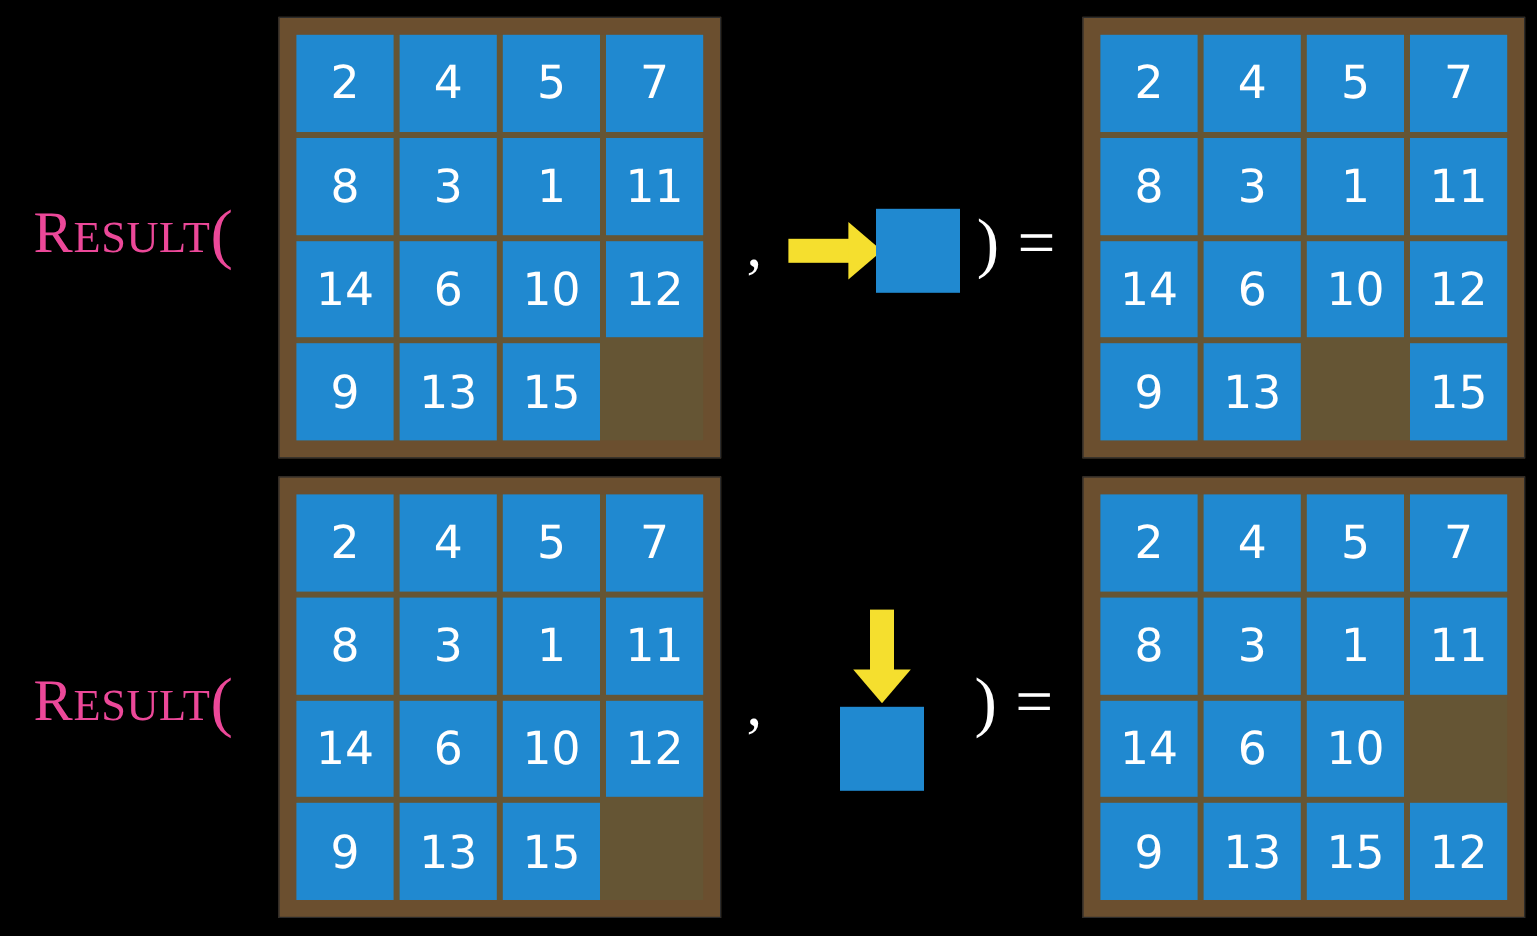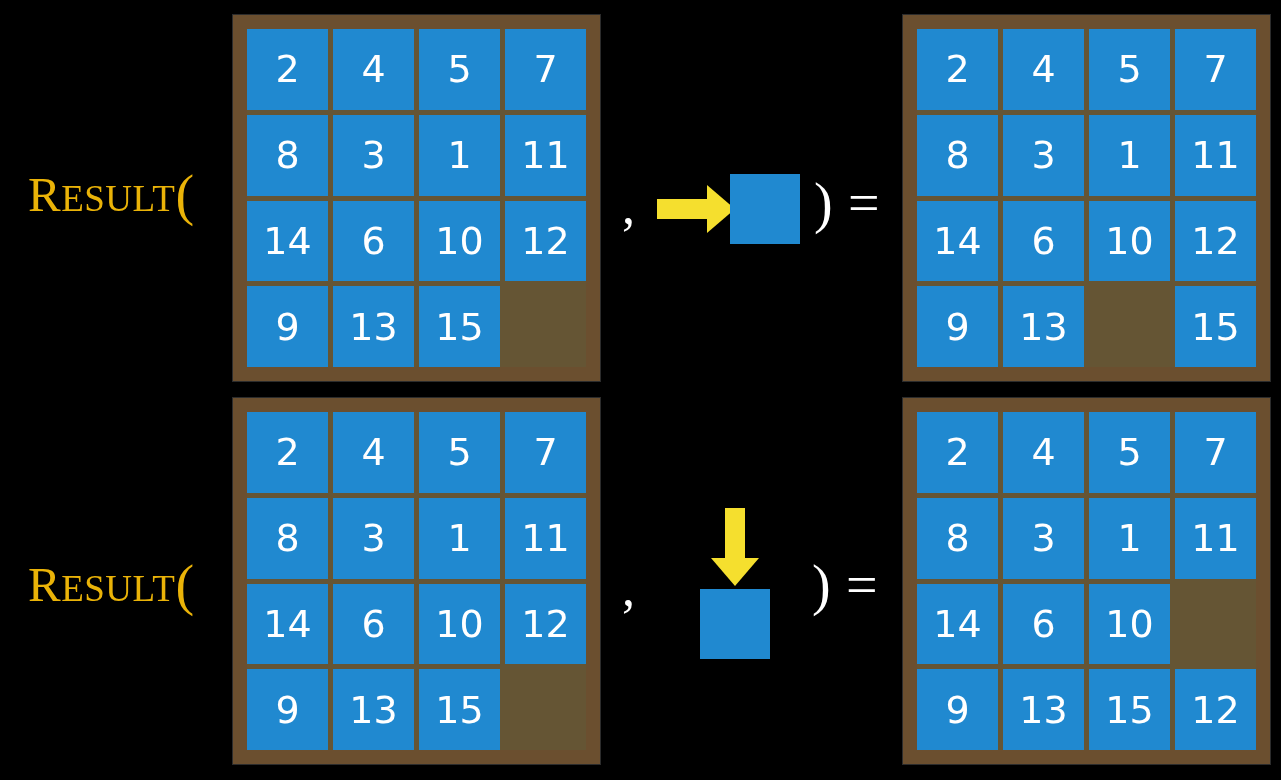--- a/index.html
+++ b/index.html
@@ -29,21 +29,21 @@
   }
   .row-top { top: 0; }
   .row-bottom { top: 390px; }
 
   
   .result-label {
     position: absolute;
     left: 28px;
     top: 50%;
     transform: translateY(-50%);
-    color: #eab308;
+    color: #ec4899;
     font-family: "Liberation Serif", "DejaVu Serif", serif;
     font-size: 49px;
     line-height: 1;
     white-space: nowrap;
     letter-spacing: 0.5px;
   }
   .result-label .big { font-size: 49px; }
   .result-label .small {
     font-size: 37px;
     letter-spacing: 0.5px;

